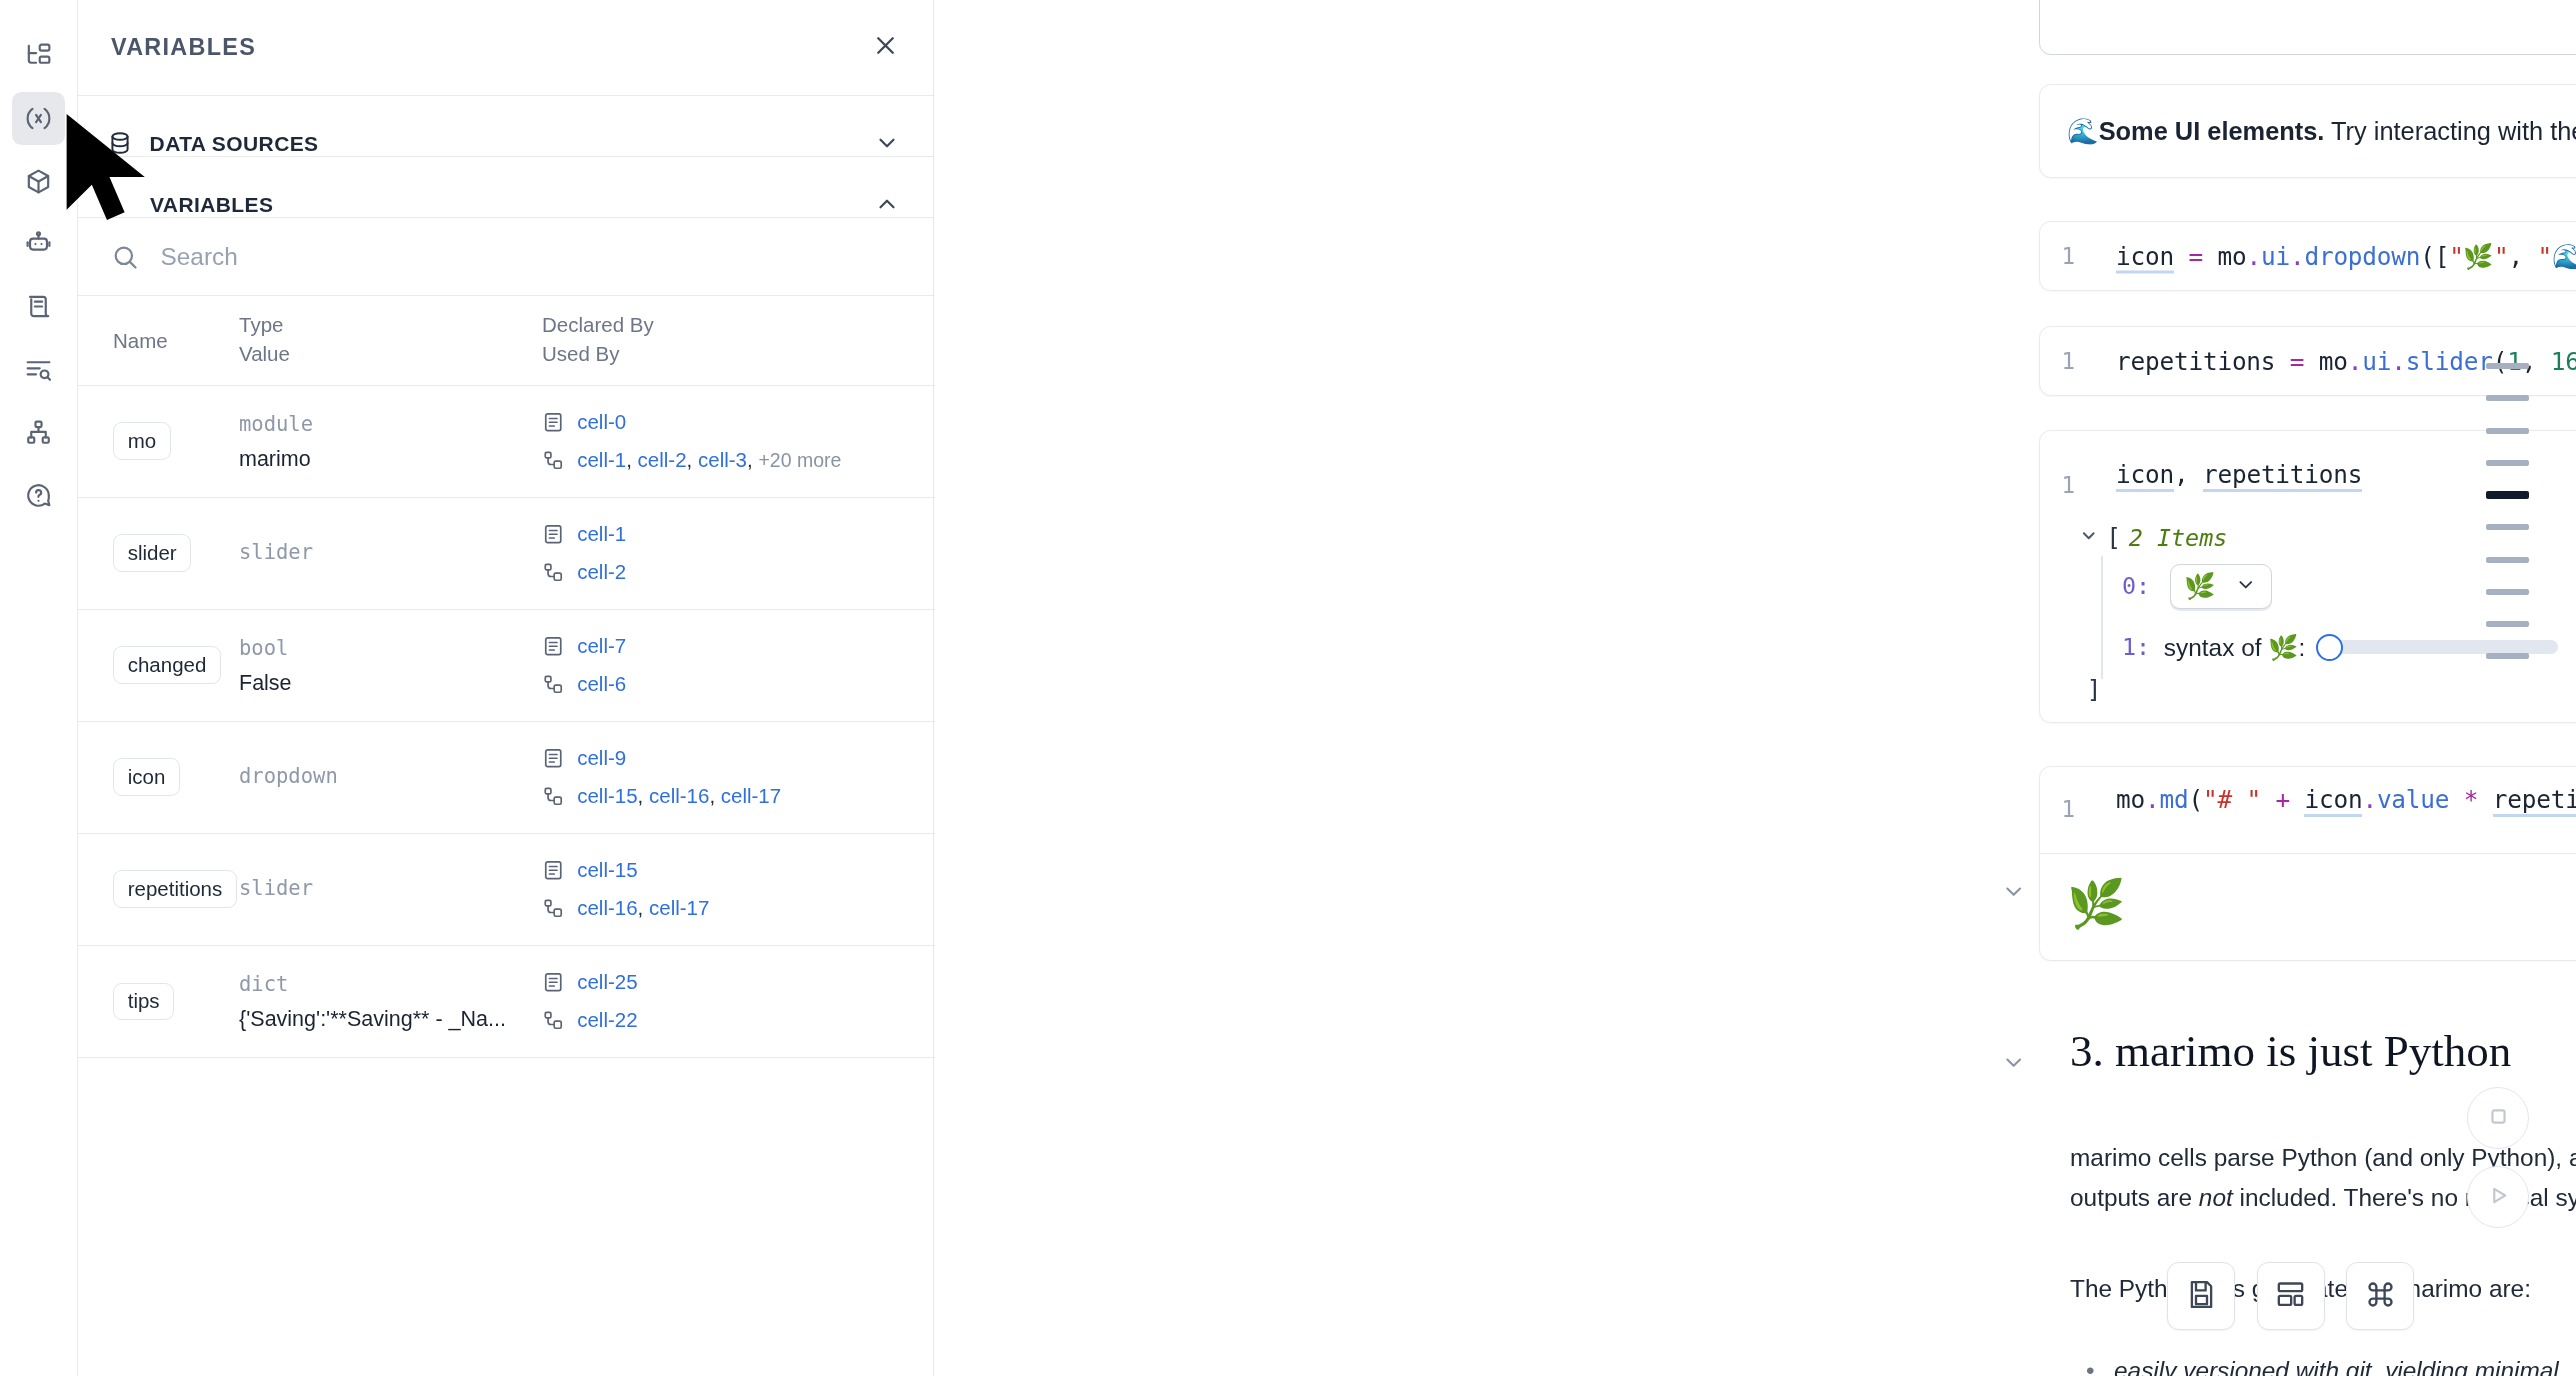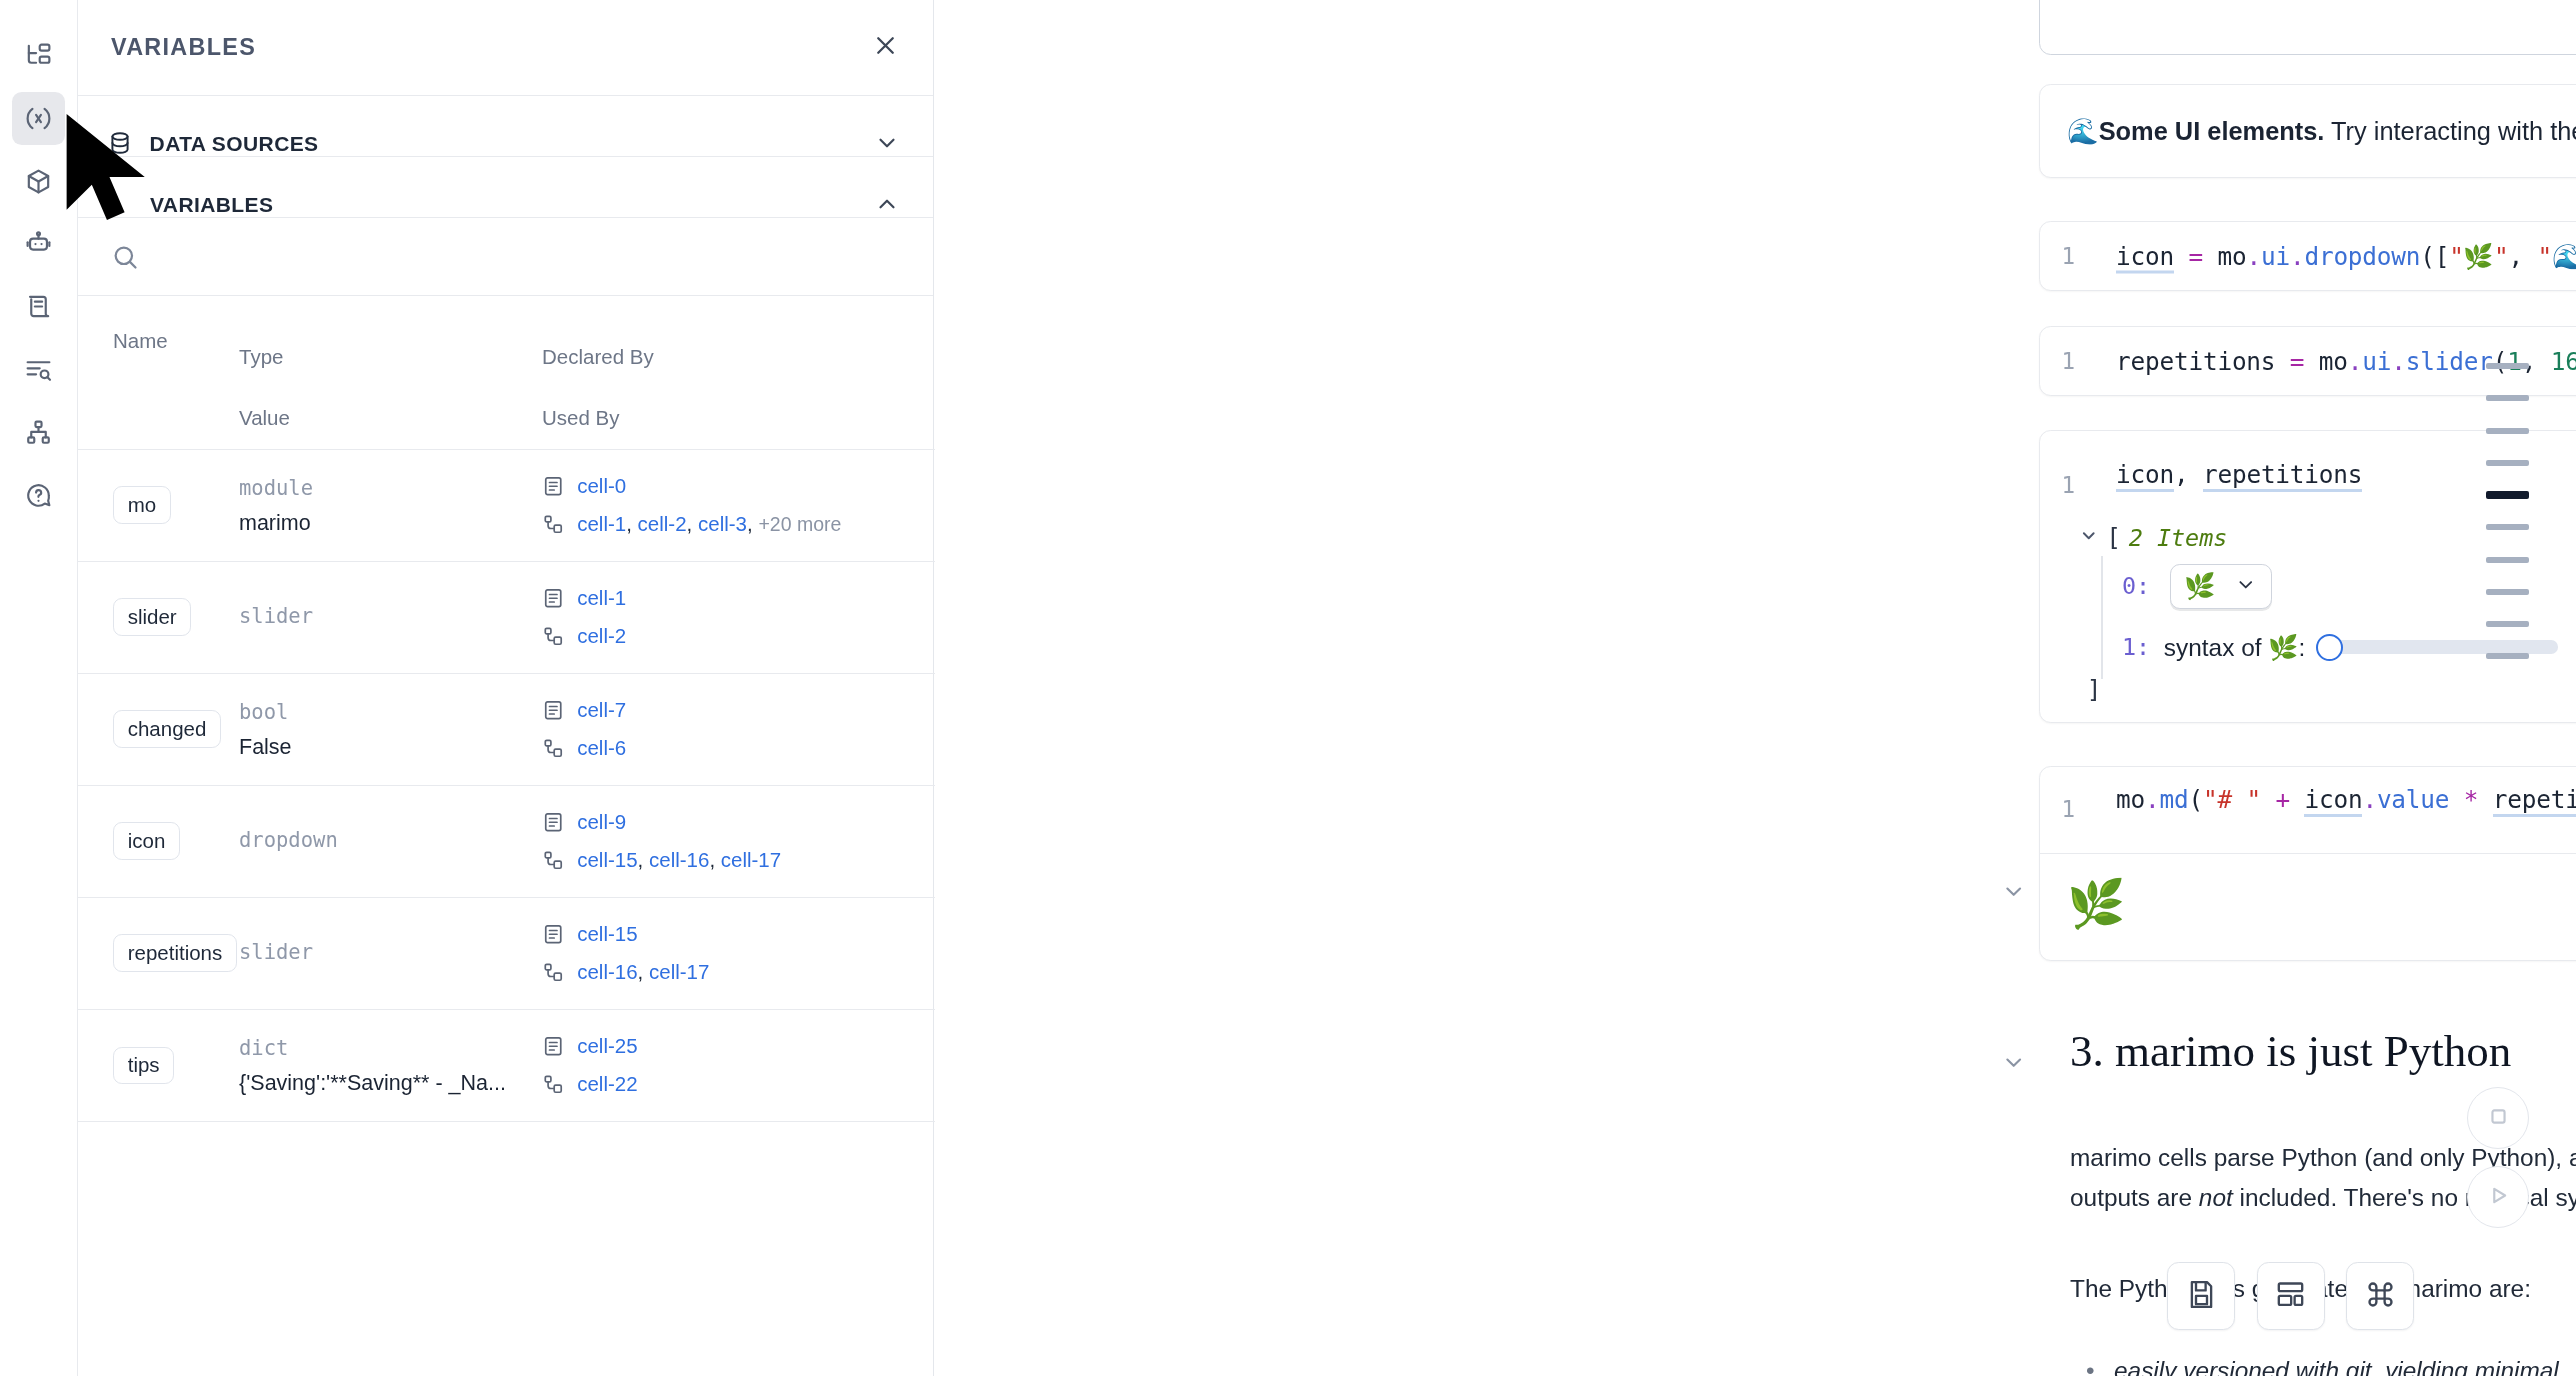--- a/index.html
+++ b/index.html
@@ -83,21 +83,21 @@
 
   .vtable { width: 100%; border-collapse: collapse; table-layout: fixed; }
   .vtable thead th {
     text-align: left; font-weight: 400; color: #6d7687;
     font-size: 20.5px; padding: 13.7px 0 15.6px 0; vertical-align: top;
     border-bottom: 1px solid #e8eaee;
   }
   .th-name  { width: 161px; padding-left: 35px !important; }
   .th-type  { width: 303px; }
   .th-decl  { width: 393px; }
-  .th-stack span { display: block; line-height: 1.45; margin-top: 32px; }
+  .th-stack span { display: block; line-height: 1.45; }
   .th-name-inner { display:block; padding-top: 19.5px; }
 
   .vtable tbody td {
     border-bottom: 1px solid #e8eaee;
     vertical-align: middle;
     padding: 17.6px 0;
     font-size: 20.5px;
   }
   .td-name { padding-left: 35px !important; }
   .var-chip {
@@ -364,20 +364,21 @@
       </span>
     </div>
 
     <div class="search-row">
       <span class="s-ico">
         <svg viewBox="0 0 24 24" fill="none" stroke="currentColor" stroke-width="1.9" stroke-linecap="round">
             <circle cx="11" cy="11" r="7"></circle>
             <path d="M16.2 16.2L21 21"></path>
           </svg>
       </span>
+      <input class="search-input" value="" placeholder="Search" style="">
     </div>
 
     <table class="vtable">
       <thead>
         <tr>
           <th class="th-name">
             <span class="th-name-inner">Name</span>
           </th>
           <th class="th-type th-stack">
             <span>Type</span>

